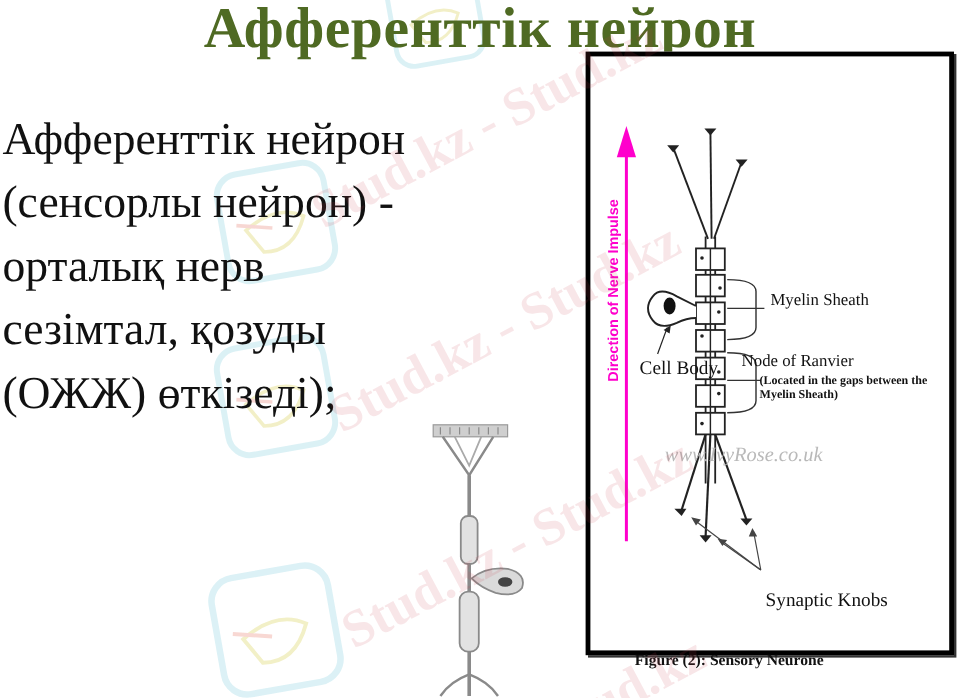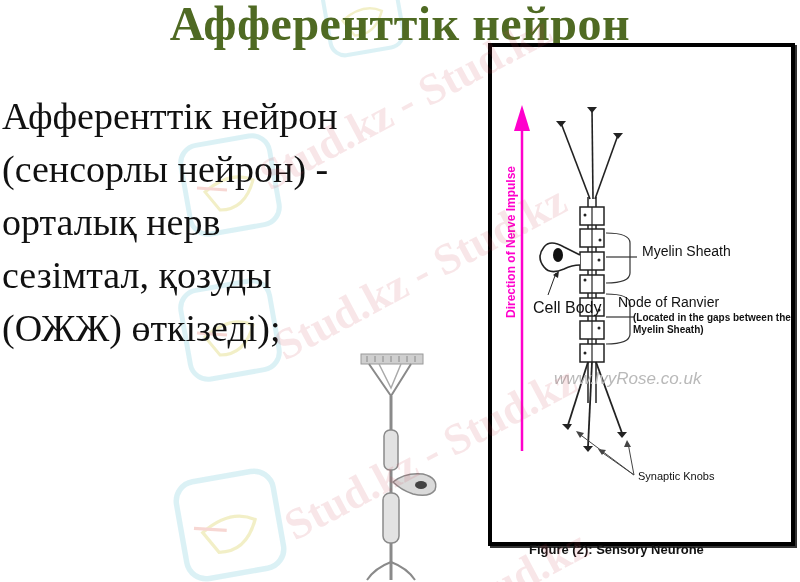--- a/index.html
+++ b/index.html
@@ -22,26 +22,26 @@
     font-size: 38px; line-height: 53px; color: #111;
   }
   .body-text div { white-space: nowrap; }
 
   .figure-frame {
     position: absolute; left: 488px; top: 43px; width: 307px; height: 503px;
     border: 4px solid #000; box-sizing: border-box; background: #fff;
     box-shadow: 2px 2px 0 #333;
   }
   .figure-frame svg { position: absolute; left: 0; top: 0; }
-  .fig-label { position: absolute; font-family: Liberation Sans, sans-serif; color: #111; white-space: nowrap; }
+  .fig-label { position: absolute; font-family: Liberation Serif, serif; color: #111; white-space: nowrap; }
   .lbl-myelin { left: 150px; top: 196px; font-size: 14px; }
   .lbl-node { left: 126px; top: 247px; font-size: 14px; }
   .lbl-node-sub { left: 141px; top: 265px; font-size: 10px; font-weight: bold; line-height: 12px; white-space: normal; width: 170px; }
   .lbl-cell { left: 41px; top: 253px; font-size: 16px; line-height: 16px; width: 40px; }
-  .lbl-synaptic { left: 146px; top: 423px; font-size: 11px; }
+  .lbl-synaptic { left: 146px; top: 445px; font-size: 16px; }
   .lbl-caption { left: 37px; top: 467px; font-size: 13px; font-weight: bold; margin-top: 28px; }
   .lbl-url { left: 62px; top: 322px; font-size: 17px; font-style: italic; color: #b9b9b9; }
   .lbl-direction {
     position: absolute; left: -76px; top: 188px; width: 190px;
     transform: rotate(-90deg); transform-origin: center center;
     font-family: "Liberation Sans", sans-serif; font-weight: bold; font-size: 12px;
     color: #ff00cc; text-align: center; white-space: nowrap;
   }
 
   .small-neuron { position: absolute; left: 355px; top: 348px; width: 95px; height: 234px; }

